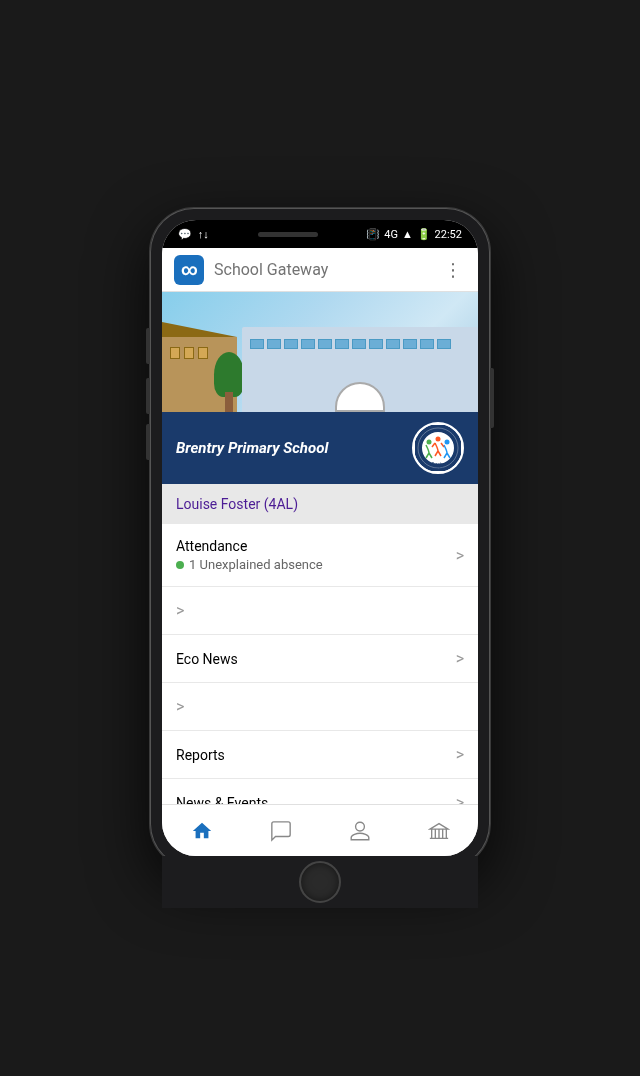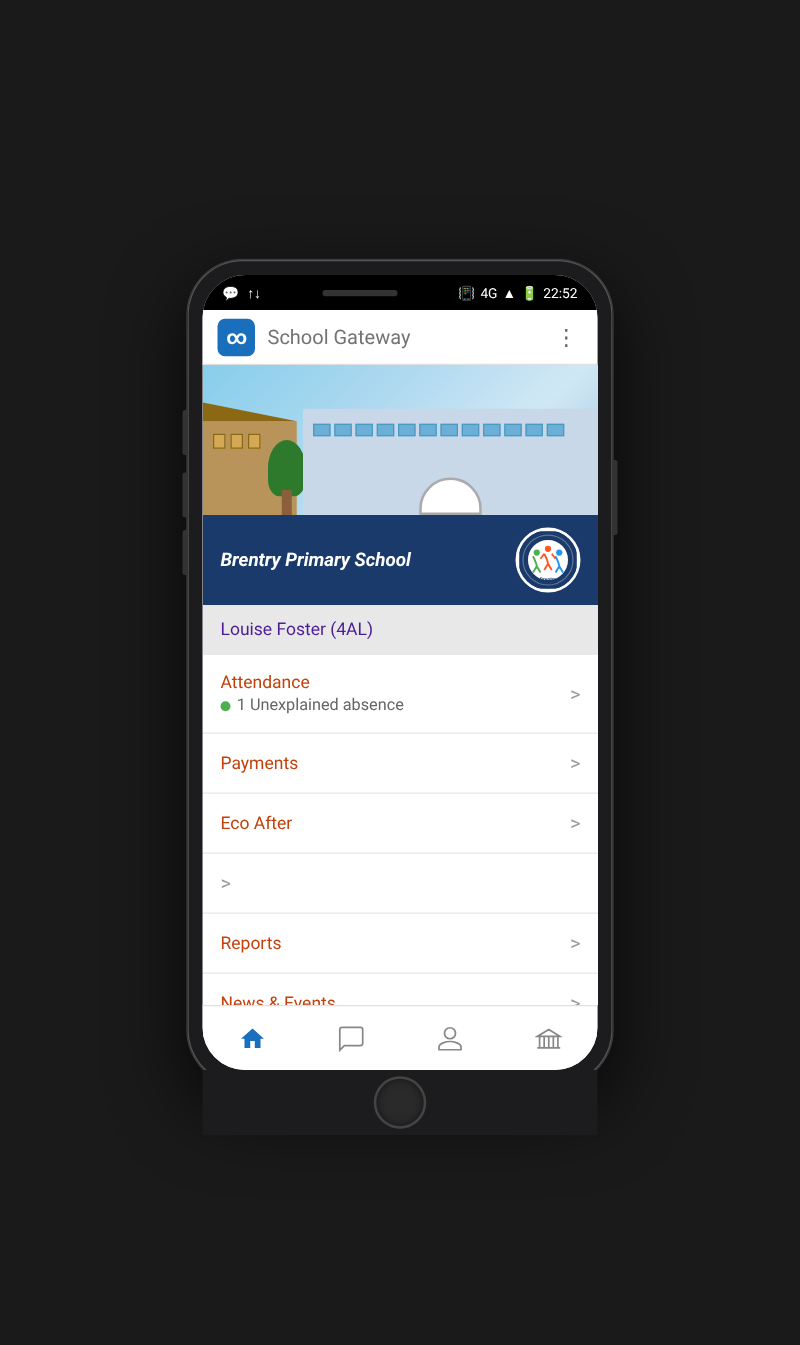--- a/index.html
+++ b/index.html
@@ -295,21 +295,21 @@
       padding: 14px 14px;
       border-bottom: 1px solid #e8e8e8;
       cursor: pointer;
       position: relative;
     }
     .menu-item-content {
       flex: 1;
     }
     .menu-item-title {
       font-size: 14px;
-      color: #c2410c;
+      color: #000000;
     }
     .menu-item-sub {
       display: flex;
       align-items: center;
       gap: 5px;
       margin-top: 3px;
     }
     .absence-dot {
       width: 8px;
       height: 8px;
@@ -481,29 +481,26 @@
             <div class="menu-item-title">Attendance</div>
             <div class="menu-item-sub">
               <div class="absence-dot"></div>
               <span class="menu-item-subtitle">1 Unexplained absence</span>
             </div>
           </div>
           <span class="menu-chevron">&gt;</span>
         </div>
 
         <div class="menu-item">
-          <div class="menu-item-content">
-            <div class="menu-item-title">Payments</div>
-          </div>
           <span class="menu-chevron">&gt;</span>
         </div>
 
         <div class="menu-item">
           <div class="menu-item-content">
-            <div class="menu-item-title">Eco After</div>
+            <div class="menu-item-title">Eco News</div>
           </div>
           <span class="menu-chevron">&gt;</span>
         </div>
 
         <div class="menu-item">
           <span class="menu-chevron">&gt;</span>
         </div>
 
         <div class="menu-item">
           <div class="menu-item-content">

